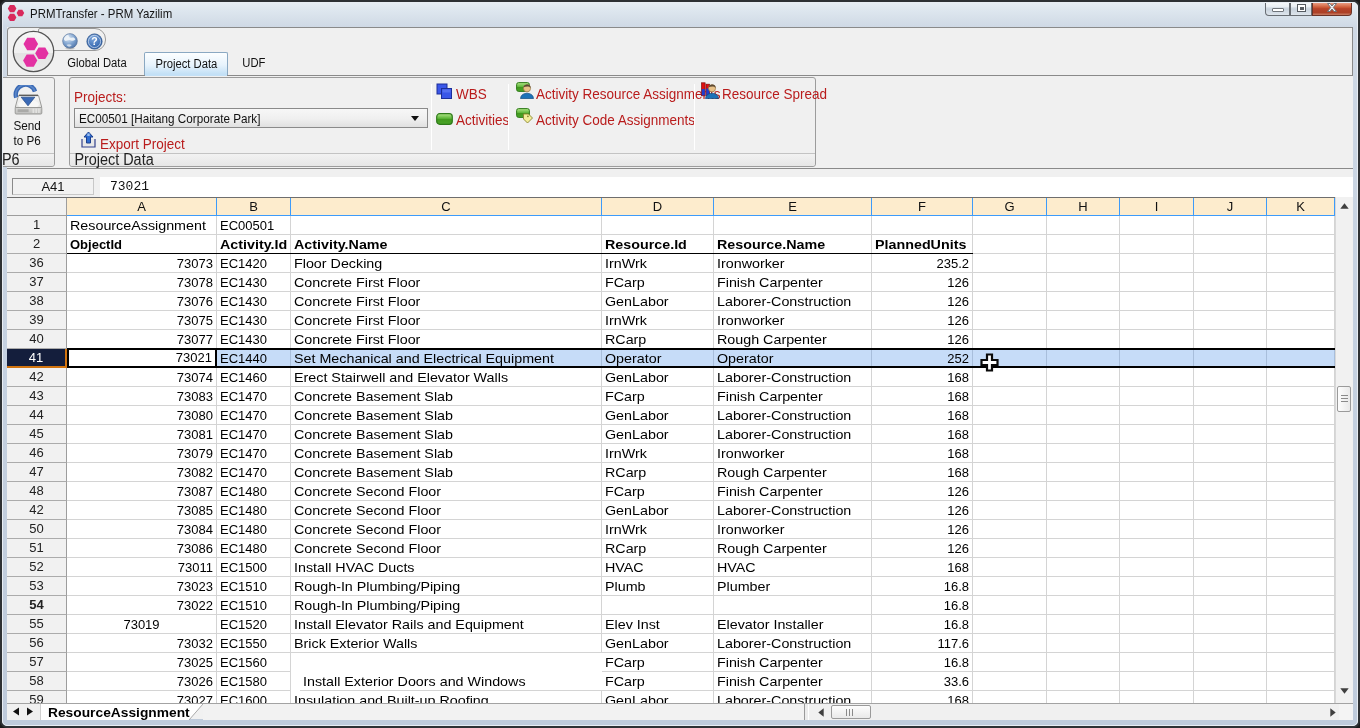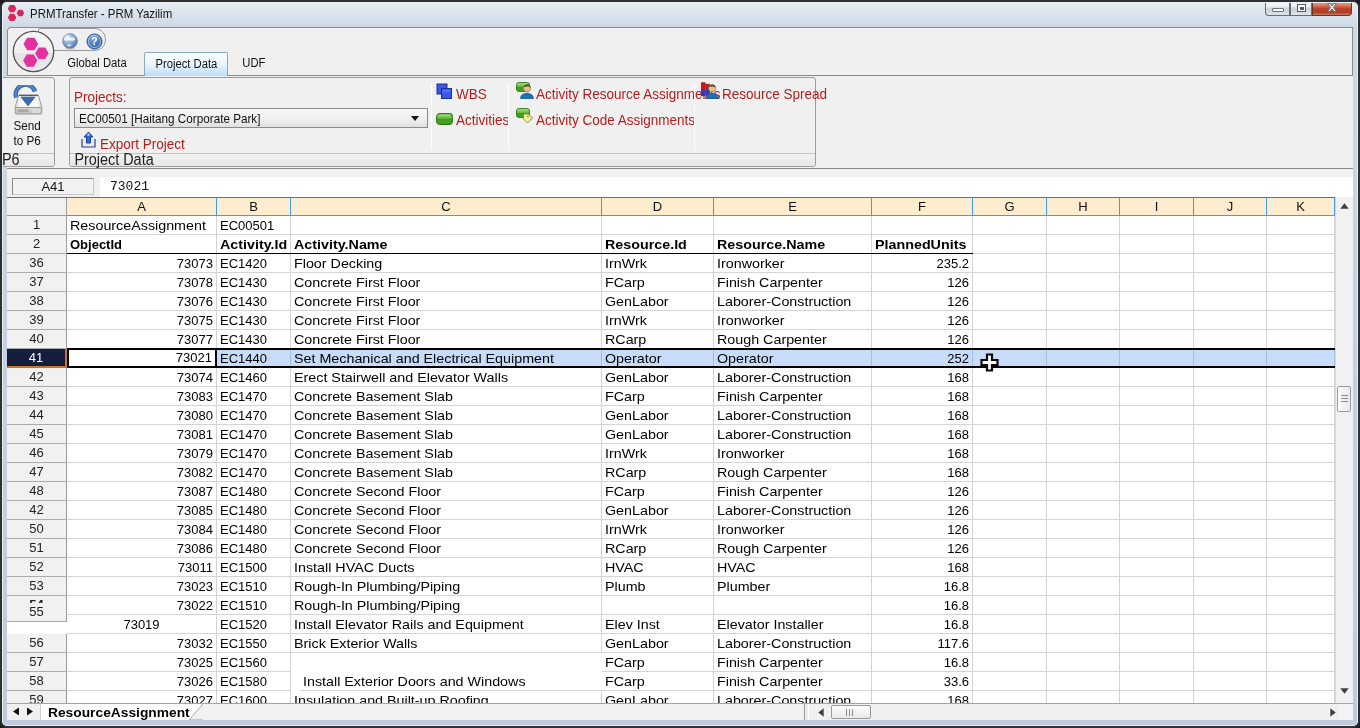--- a/index.html
+++ b/index.html
@@ -471,21 +471,21 @@
 <div class="cell" style="left:210px;top:399px;width:74px;">EC1510</div>
 <div class="cell" style="left:284px;top:399px;width:311px;"><span class="wx">Rough-In Plumbing/Piping</span></div>
 <div class="cell" style="left:595px;top:399px;width:112px;"></div>
 <div class="cell" style="left:707px;top:399px;width:158px;"></div>
 <div class="cell ar" style="left:865px;top:399px;width:101px;">16.8</div>
 <div class="cell" style="left:966px;top:399px;width:74px;"></div>
 <div class="cell" style="left:1040px;top:399px;width:73px;"></div>
 <div class="cell" style="left:1113px;top:399px;width:74px;"></div>
 <div class="cell" style="left:1187px;top:399px;width:73px;"></div>
 <div class="cell" style="left:1260px;top:399px;width:68px;"></div>
-<div class="rh" style="top:406px;">55</div>
+<div class="rh" style="top:418px;">55</div>
 <div class="cell ar" style="left:60px;top:418px;width:150px;text-align:center;">73019</div>
 <div class="cell" style="left:210px;top:418px;width:74px;">EC1520</div>
 <div class="cell" style="left:284px;top:418px;width:311px;"><span class="wx">Install Elevator Rails and Equipment</span></div>
 <div class="cell" style="left:595px;top:418px;width:112px;"><span class="wx">Elev Inst</span></div>
 <div class="cell" style="left:707px;top:418px;width:158px;"><span class="wx">Elevator Installer</span></div>
 <div class="cell ar" style="left:865px;top:418px;width:101px;">16.8</div>
 <div class="cell" style="left:966px;top:418px;width:74px;"></div>
 <div class="cell" style="left:1040px;top:418px;width:73px;"></div>
 <div class="cell" style="left:1113px;top:418px;width:74px;"></div>
 <div class="cell" style="left:1187px;top:418px;width:73px;"></div>

